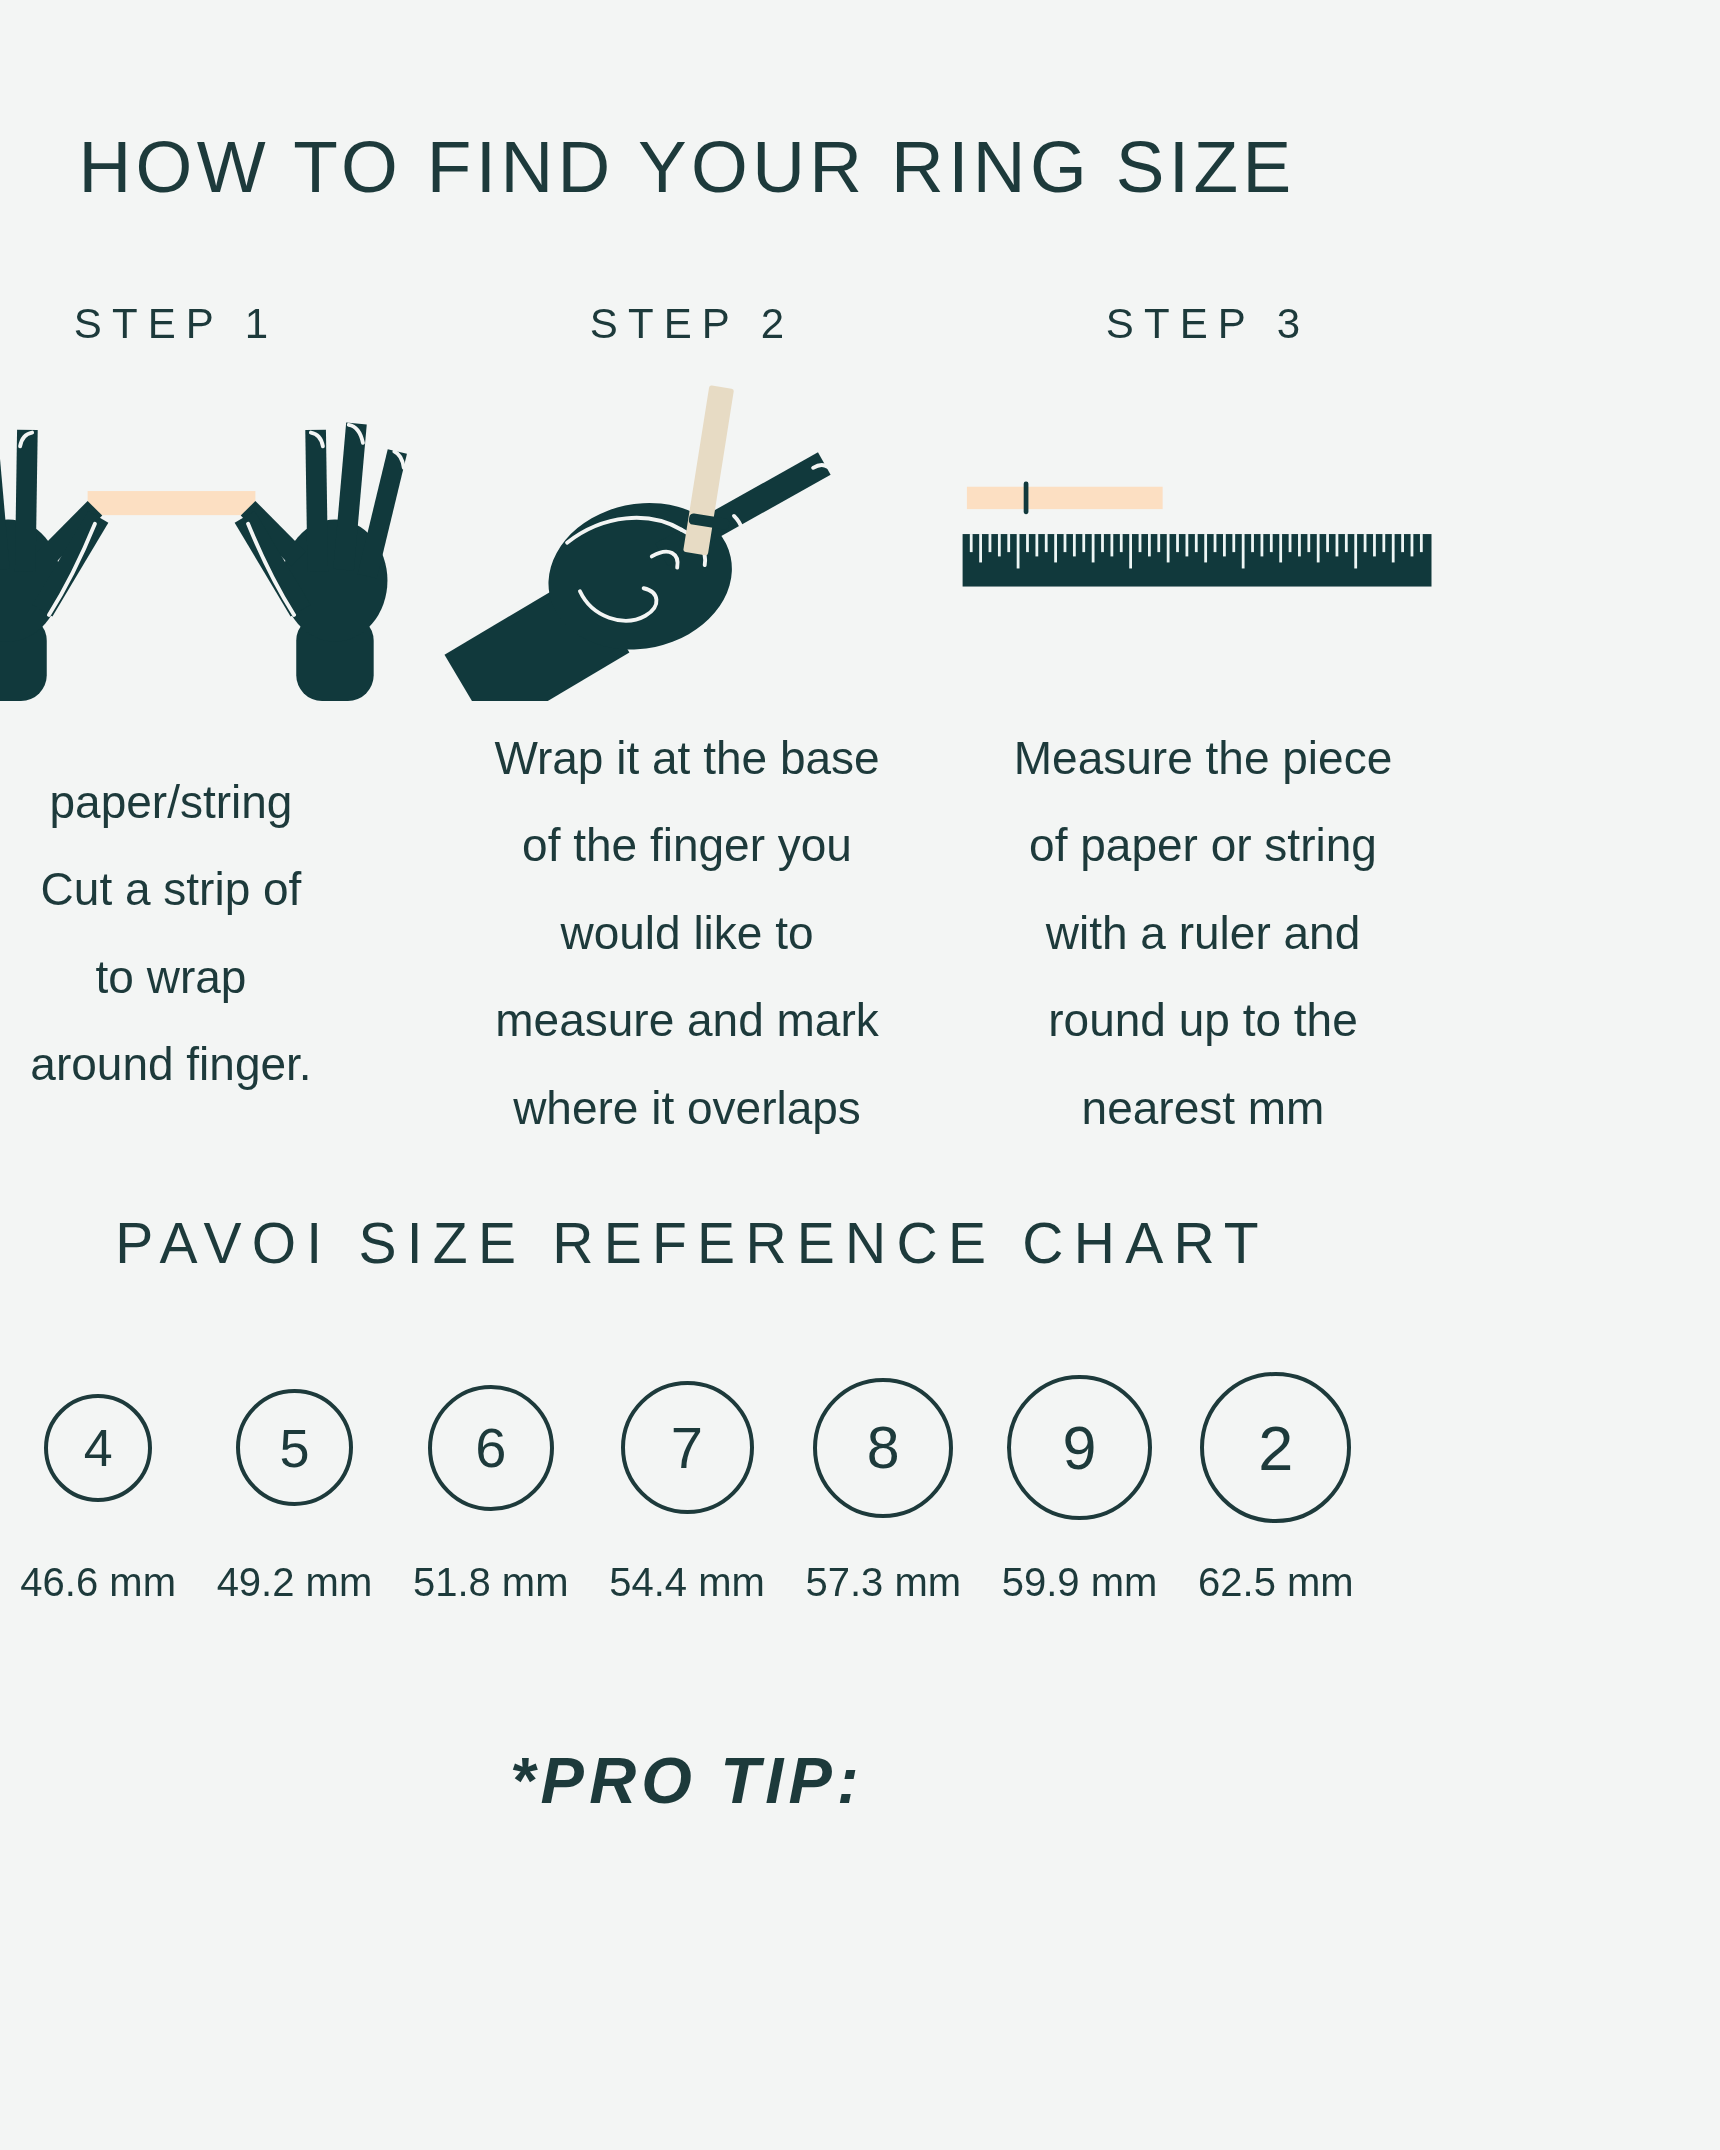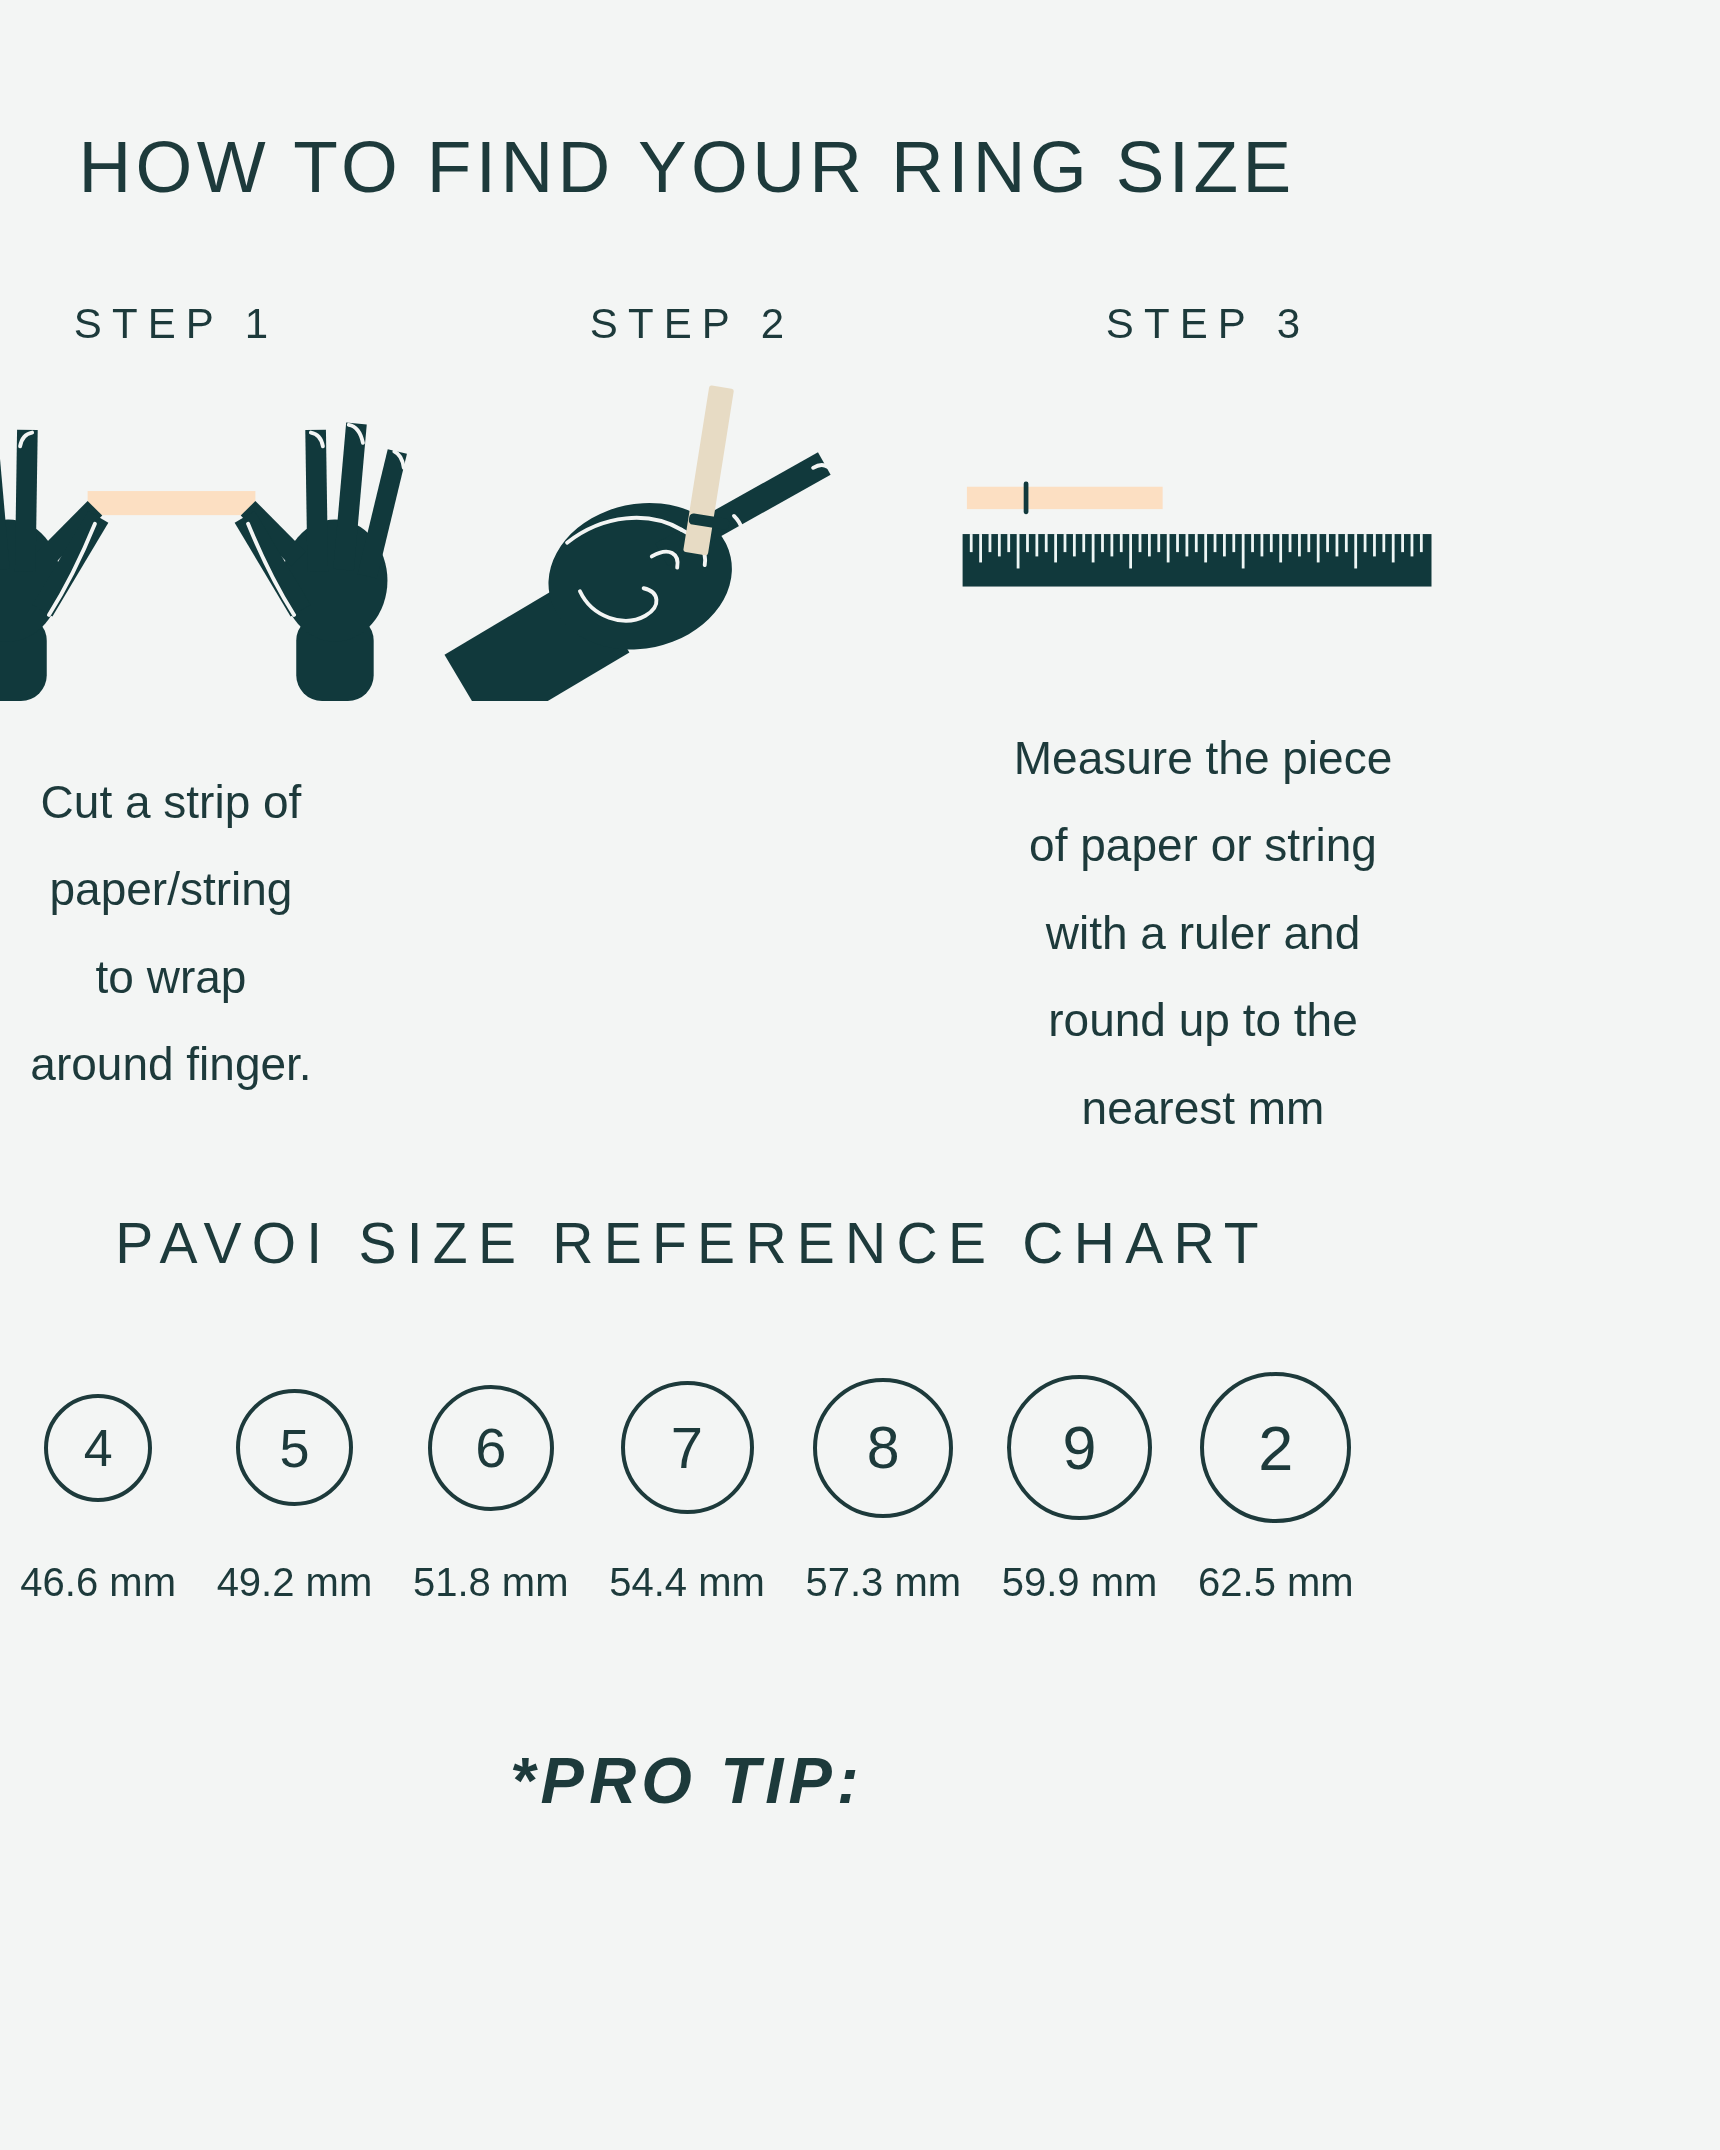--- a/index.html
+++ b/index.html
@@ -112,22 +112,22 @@
             <line class="sd" stroke-width="48" x1="285" y1="430" x2="402" y2="312"></line>
             <line class="sd" stroke-width="54" x1="280" y1="550" x2="410" y2="332"></line>
             <path class="ctr" d="M40 218 Q44 188 62 180"></path>
             <path class="ctr" d="M135 160 Q143 122 168 118"></path>
             <path class="ctr" d="M228 168 Q233 140 256 136"></path>
             <path class="ctr" d="M295 560 Q352 470 402 348"></path>
           </g>
         </svg>
       </div>
       <div class="desc">
+        <div>paper/string</div>
         <div>Cut a strip of</div>
-        <div>paper/string</div>
         <div>to wrap</div>
         <div>around finger.</div>
       </div>
     </section>
 
     <section class="step">
       <h2 class="step-label">STEP 2</h2>
       <div class="illo">
         <svg viewBox="0 0 1160 760" preserveAspectRatio="xMidYMid meet" aria-hidden="true">
           <g>
@@ -139,20 +139,27 @@
             <path class="ctr" d="M497 424 C538 400 562 418 556 450"></path>
             <path class="ctr" d="M566 362 C606 382 626 412 620 444"></path>
             <path class="ctr" d="M688 330 C706 348 712 368 702 388"></path>
           </g>
           <g>
             <rect class="beige" x="600" y="28" width="58" height="392" rx="6" transform="rotate(9 629 224)"></rect>
             <rect class="mark" x="583" y="330" width="94" height="26" rx="10" transform="rotate(9 630 343)"></rect>
           </g>
           <path class="ctr" d="M872 218 Q892 206 906 216"></path>
         </svg>
+      </div>
+      <div class="desc">
+        <div>Wrap it at the base</div>
+        <div>of the finger you</div>
+        <div>would like to</div>
+        <div>measure and mark</div>
+        <div>where it overlaps</div>
       </div>
     </section>
 
     <section class="step">
       <h2 class="step-label">STEP 3</h2>
       <div class="illo">
         <svg viewBox="0 0 1160 760" preserveAspectRatio="xMidYMid meet" aria-hidden="true">
           <g>
             <rect class="peach" x="30" y="262" width="455" height="52"></rect>
             <rect class="mark" x="162" y="250" width="11" height="76" rx="5"></rect>

